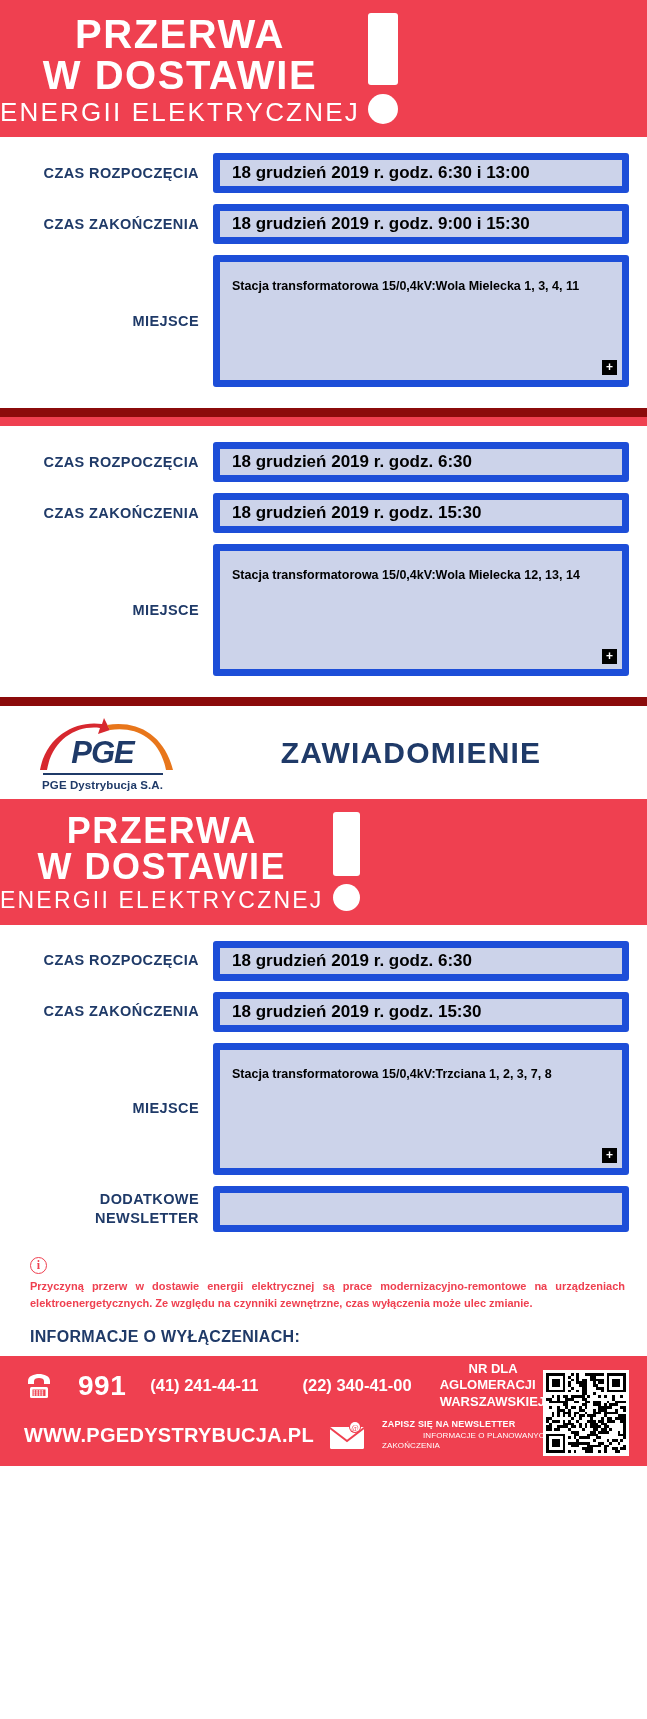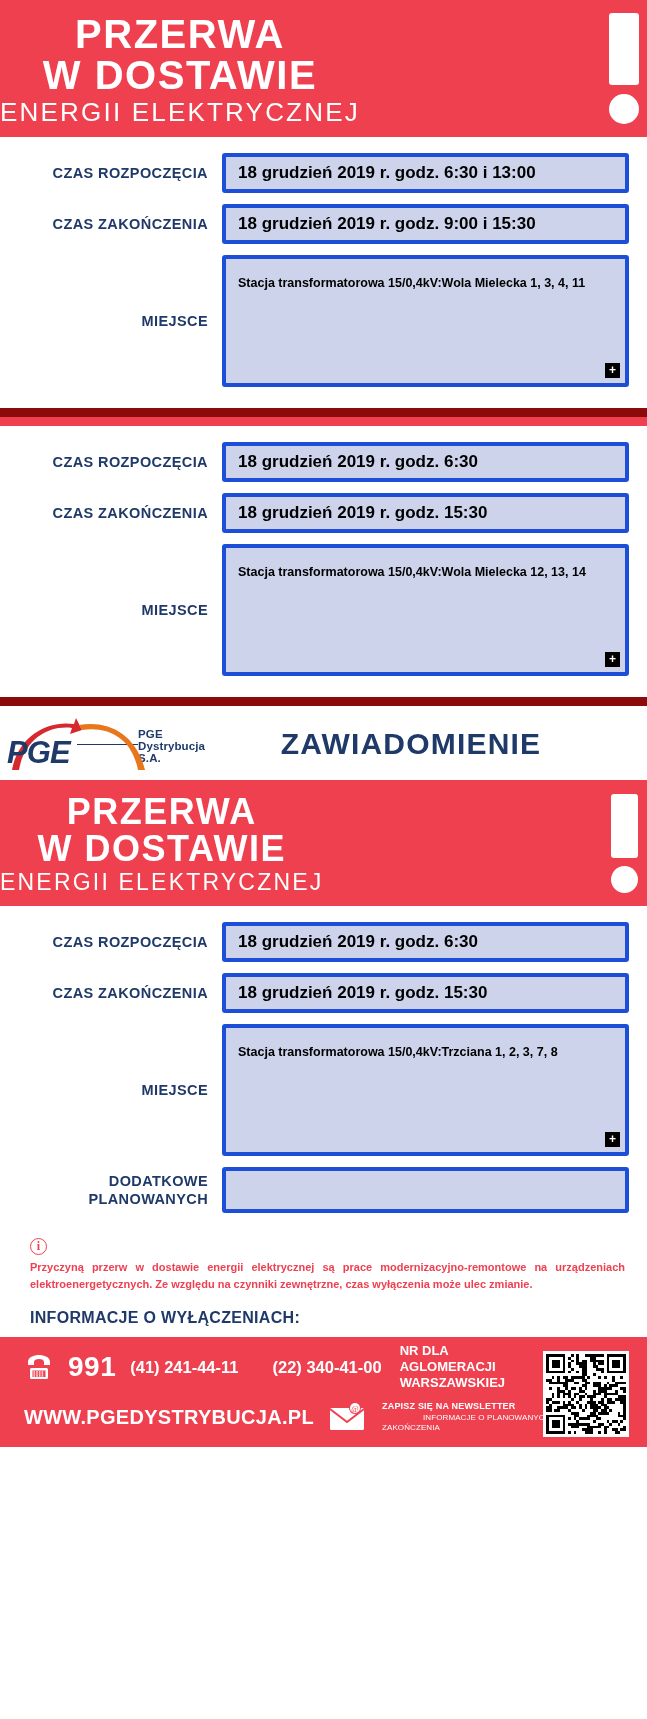--- a/index.html
+++ b/index.html
@@ -16,21 +16,21 @@
   
   .banner {
     background:#ef4050;
     position:relative;
     padding:14px 0 12px 0;
     overflow:hidden;
   }
   .banner-inner {
     display:flex;
     align-items:center;
-    justify-content:space-between;
+    justify-content:flex-start;
     gap:0;
   }
   .banner-text {
     text-align:center;
     color:#ffffff;
     line-height:1.02;
   }
   .banner-l1 {
     font-size:40px;
     font-weight:bold;
@@ -68,40 +68,40 @@
     background:#ffffff;
     border-radius:50%;
     margin-top:9px;
   }
   .banner.small .banner-l1, .banner.small .banner-l2 { font-size:36px; }
   .banner.small .banner-l3 { font-size:23px; }
   .banner.small .excl-bar { height:64px; width:27px; }
   .banner.small .excl-dot { height:27px; width:27px; margin-top:8px; }
 
   
-  .rows { padding:16px 18px 10px 17px; background:#fff; }
+  .rows { padding:16px 18px 10px 8px; background:#fff; }
   .row {
     display:flex;
     align-items:center;
     margin-bottom:11px;
   }
   .row-label {
     width:205px;
     text-align:right;
     padding-right:14px;
     color:#1f3a68;
     font-size:14.5px;
     font-weight:bold;
     letter-spacing:0.4px;
     line-height:1.25;
   }
   .row-value {
     flex:1;
     background:#ccd3ea;
-    border:4px solid #1d4ed8;
+    border:7px solid #1d4ed8;
     border-radius:3px;
     min-height:40px;
     display:flex;
     align-items:center;
     padding:0 12px;
     font-size:17px;
     font-weight:bold;
     color:#000;
     position:relative;
   }
@@ -133,21 +133,21 @@
   
   .logo-band {
     display:flex;
     align-items:center;
     padding:10px 0 8px 0;
     background:#fff;
   }
   .logo-wrap {
     width:205px;
     display:flex;
-    flex-direction:row;
+    flex-direction:column;
     align-items:center;
     justify-content:flex-end;
   }
   .logo-mark { position:relative; width:150px; height:56px; }
   .logo-arc { position:absolute; top:0; left:0; }
   .logo-word {
     position:absolute;
     left:0; right:0;
     bottom:1px;
     text-align:center;
@@ -208,22 +208,23 @@
   .footer {
     background:#ef4050;
     padding:8px 0 10px 0;
     position:relative;
     color:#fff;
   }
   .foot-row1 {
     display:flex;
     align-items:center;
     padding-left:24px;
-    gap:14px;
+    gap:24px;
     height:44px;
+    text-align:right;
   }
   .phone-icon { width:30px; height:26px; }
   .num991 {
     font-size:28px;
     font-weight:bold;
     letter-spacing:0.5px;
   }
   .tel {
     font-size:16.5px;
     font-weight:bold;
@@ -368,21 +369,21 @@
       <div class="row-label">MIEJSCE</div>
       <div class="row-value tall">
         <span class="line1">Stacja transformatorowa 15/0,4kV:</span>
         <span class="line2">Trzciana 1, 2, 3, 7, 8</span>
         <span class="plus-badge">+</span>
       </div>
     </div>
     <div class="row">
       <div class="row-label">
         <div>DODATKOWE</div>
-        <div>PLANOWANYCH</div>
+        <div>NEWSLETTER</div>
       </div>
       <div class="row-value empty"></div>
     </div>
   </div>
 
   <div class="info-icon-row">
     <div class="info-icon">i</div>
   </div>
   <div class="disclaimer">Przyczyną przerw w dostawie energii elektrycznej są prace modernizacyjno-remontowe na urządzeniach elektroenergetycznych. Ze względu na czynniki zewnętrzne, czas wyłączenia może ulec zmianie.</div>
 

